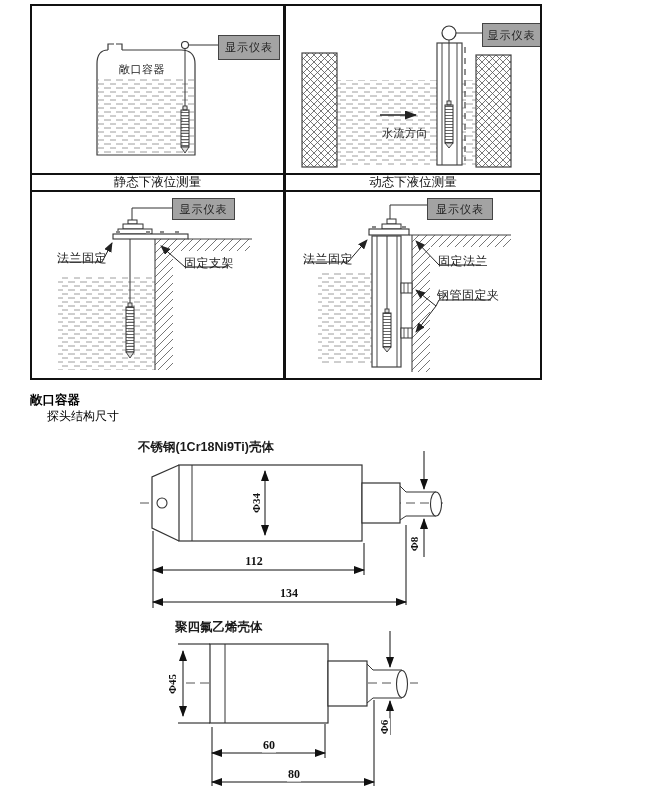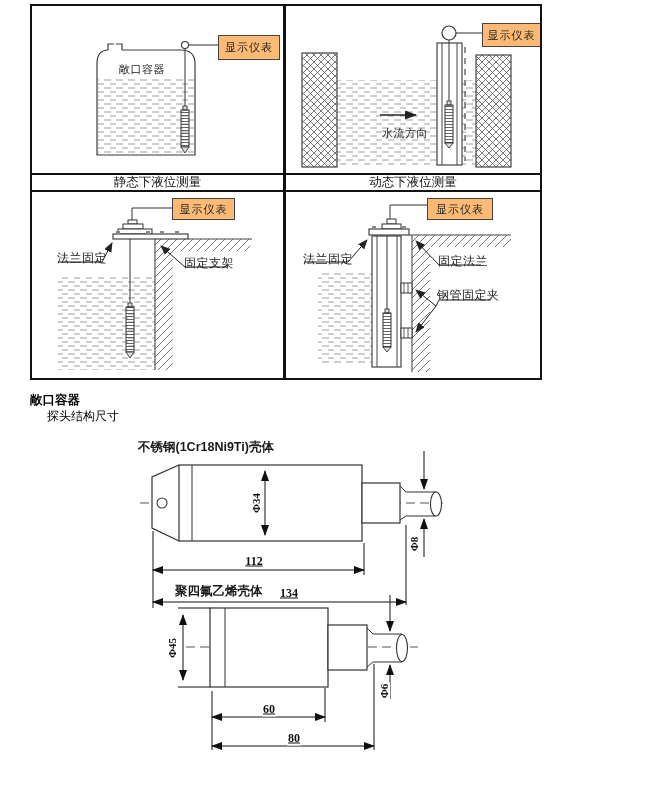--- a/index.html
+++ b/index.html
@@ -4,31 +4,31 @@
 <style>
   html,body{margin:0;padding:0;background:#fff;}
   body{width:663px;height:789px;position:relative;font-family:"Liberation Sans",sans-serif;color:#111;}
   #root{position:absolute;left:0;top:0;width:663px;height:789px;background:#fff;overflow:hidden;}
   
   .itable{position:absolute;left:30px;top:4px;width:508px;height:372px;border:2px solid #111;background:#fff;}
   .vdiv{position:absolute;left:251px;top:0;width:3px;height:372px;background:#111;}
   .cell{position:absolute;overflow:hidden;}
   .caprow{position:absolute;left:0;top:167px;width:508px;height:15px;border-top:2px solid #111;border-bottom:2px solid #111;}
   .cap{position:absolute;top:0;height:15px;line-height:14px;text-align:center;font-size:12.5px;color:#111;}
-  .dispbox{position:absolute;border:1.2px solid #444;background:#fdba74;text-align:right;font-size:11px;color:#222;display:flex;align-items:center;justify-content:center;letter-spacing:1px;}
+  .dispbox{position:absolute;border:1.2px solid #444;background:#a3a3a3;text-align:right;font-size:11px;color:#222;display:flex;align-items:center;justify-content:center;letter-spacing:1px;}
   .dlabel{position:absolute;font-size:12px;color:#222;white-space:nowrap;letter-spacing:0.5px;}
   svg{position:absolute;left:0;top:0;}
   
   .h1{position:absolute;left:30px;top:392px;font-size:12.5px;font-weight:bold;color:#000;}
   .h2{position:absolute;left:47px;top:408px;font-size:12px;color:#000;}
   .drawing{position:absolute;}
   .dtitle{position:absolute;font-size:12.5px;font-weight:bold;color:#1a1a1a;white-space:nowrap;}
   .dim{position:absolute;font-family:"Liberation Serif",serif;font-weight:bold;font-size:12px;color:#111;background:#fff;padding:0 1px;white-space:nowrap;}
   .rot{transform:translate(-50%,-50%) rotate(-90deg);}
-  .ctr{transform:translate(-50%,-50%);text-decoration:underline;}
+  .ctr{transform:translate(-50%,-50%);}
 </style>
 </head>
 <body>
 
 <div id="root">
 
   <div class="itable">
 
     <div class="cell" style="left:0;top:0;width:251px;height:167px">
       <svg width="251" height="167" viewBox="0 0 251 167">
@@ -250,21 +250,21 @@
         <line x1="23" y1="164" x2="276" y2="164" marker-start="url(#d1a)" marker-end="url(#d1b)"></line>
       </g>
     </svg>
     <div class="dtitle" style="left:8px;top:1px">不锈钢(1Cr18Ni9Ti)壳体</div>
     <div class="dim rot" style="left:126px;top:65px;font-size:11px">Φ34</div>
     <div class="dim rot" style="left:284px;top:106px;font-size:11px">Φ8</div>
     <div class="dim ctr" style="left:124px;top:123px">112</div>
     <div class="dim ctr" style="left:159px;top:155px">134</div>
   </div>
 
-  <div class="drawing" style="left:150px;top:579px;width:300px;height:174px">
+  <div class="drawing" style="left:150px;top:615px;width:300px;height:174px">
     <svg width="300" height="174" viewBox="0 0 300 174">
       <defs>
         <marker id="d2a" markerWidth="11" markerHeight="8" refX="10" refY="4" orient="auto-start-reverse" markerUnits="userSpaceOnUse">
           <path d="M0,0 L11,4 L0,8 Z" fill="#111"></path>
         </marker>
         <marker id="d2b" markerWidth="11" markerHeight="8" refX="10" refY="4" orient="auto" markerUnits="userSpaceOnUse">
           <path d="M0,0 L11,4 L0,8 Z" fill="#111"></path>
         </marker>
       </defs>
       <line x1="36" y1="68" x2="268" y2="68" stroke="#555" stroke-width="1" stroke-dasharray="9,5"></line>

